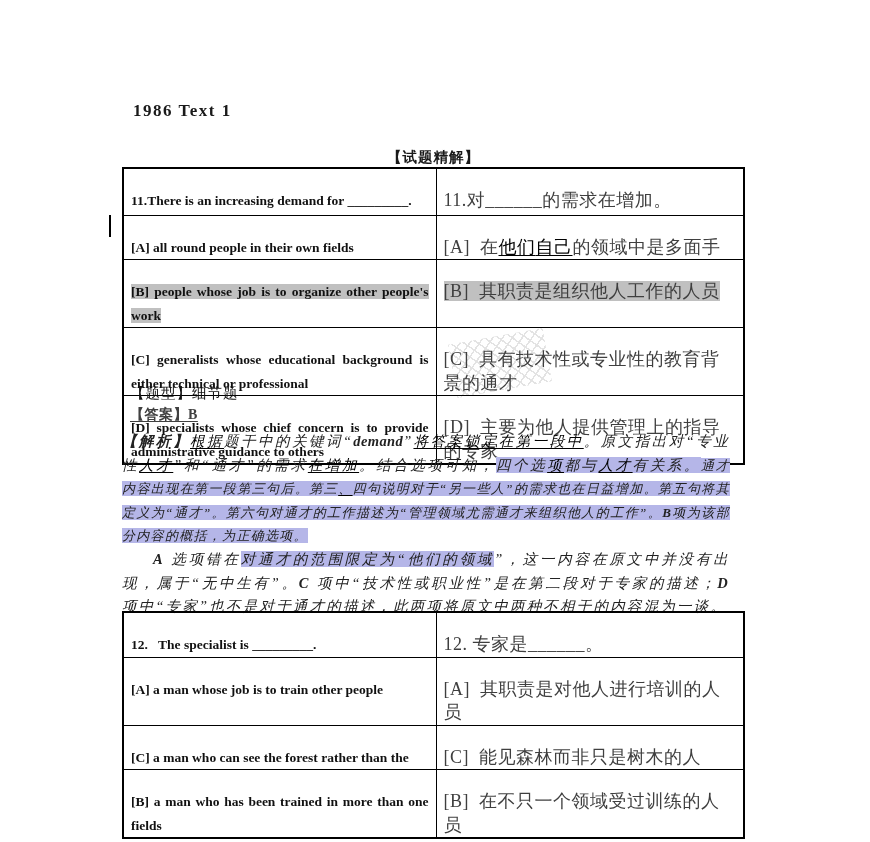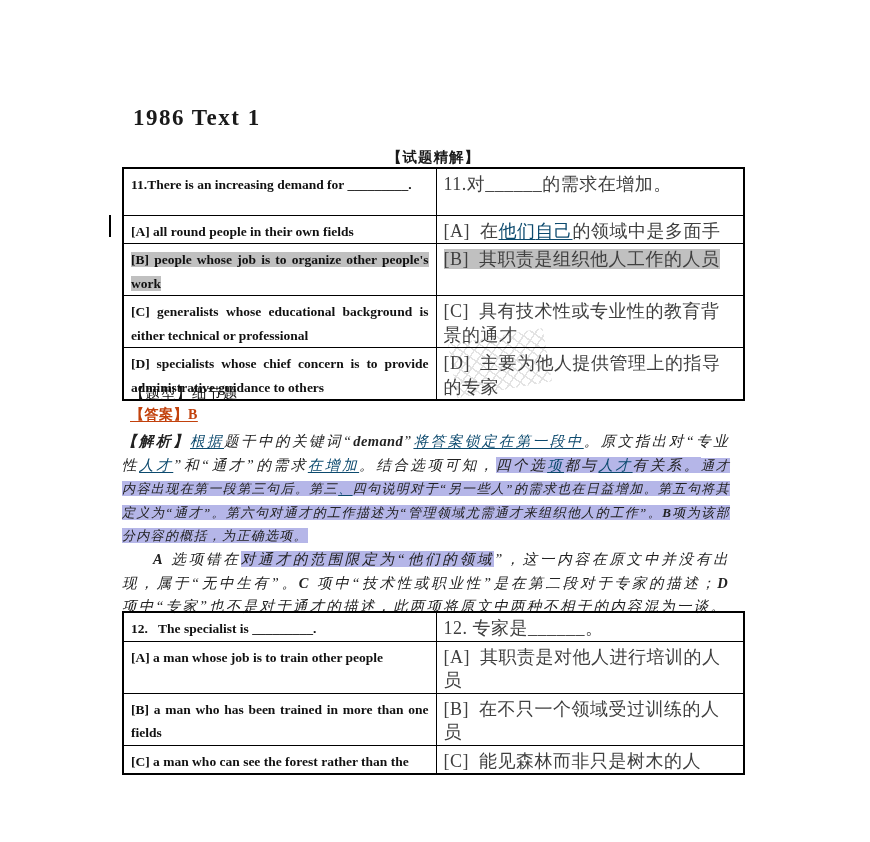--- a/index.html
+++ b/index.html
@@ -2,45 +2,45 @@
 <html><head>
 <meta charset="utf-8">
 <style>
   html,body{margin:0;padding:0;}
   body{
     width:870px;height:842px;position:relative;overflow:hidden;
     background:#ffffff;color:#1a1a1a;
     font-family:"Liberation Serif","DejaVu Serif",serif;
   }
   .abs{position:absolute;}
-  #title{left:133px;top:90px;font-size:23px;font-weight:bold;letter-spacing:1.5px;}
+  #title{left:133px;top:90px;font-size:17px;font-weight:bold;letter-spacing:1.5px;}
   #secHeading{left:122px;top:148px;width:623px;text-align:center;font-weight:bold;font-size:14.5px;letter-spacing:1px;}
 
   table.qtable{
     position:absolute;left:122px;width:623px;
     border-collapse:collapse;table-layout:fixed;
     border:2px solid #000;
   }
   #t1{top:167px;}
   #t2{top:611px;}
-  td{border:1px solid #000;vertical-align:top;padding:4px 7px 0 7px;overflow:hidden;}
+  td{border:1px solid #000;vertical-align:top;padding:20px 7px 0 7px;overflow:hidden;}
   td.en{font-weight:bold;font-size:13.5px;line-height:23.5px;text-align:justify;color:#111;}
   td.zh{font-size:18px;line-height:23.5px;color:#3f3f3f;letter-spacing:0.5px;}
 
   #qtype{left:130px;top:384px;font-weight:normal;font-size:14.5px;letter-spacing:1px;color:#111;}
-  #answer{left:130px;top:406px;font-weight:bold;font-size:14px;color:#c2410c;
+  #answer{left:130px;top:406px;font-weight:bold;font-size:14px;color:#404040;
           text-decoration:underline;text-underline-offset:2px;letter-spacing:0.5px;}
 
   #analysis{left:122px;top:430px;width:608px;font-size:14.5px;line-height:23.6px;
             text-align:justify;color:#222;letter-spacing:2.2px;font-style:italic;}
   #analysis p{margin:0;}
   #analysis p.ind{text-indent:31px;}
 
   
-  .r{color:#0c4a6e;text-decoration:underline;text-underline-offset:2px;}
+  .r{color:#000000;text-decoration:underline;text-underline-offset:2px;}
   .hl{background:#b5b6e8;}
   .sm{font-size:13px;letter-spacing:1.3px;}
   .b{font-weight:bold;}
   .eni{letter-spacing:0.4px;font-weight:bold;}
   .sh{background:#c0c0c0;}
 
   #revbar{left:109px;top:215px;width:2px;height:22px;background:#000;}
   #wm{left:452px;top:336px;width:96px;height:54px;opacity:.5;pointer-events:none;
       background:
         repeating-linear-gradient(45deg,#c9c9c9 0 1.5px,transparent 1.5px 8px),
@@ -102,22 +102,22 @@
     </colgroup>
   <tbody>
       <tr style="height:24px">
     <td class="en"><span>12.&nbsp;&nbsp;&nbsp;The specialist is _________.</span></td>
     <td class="zh"><span>12.&nbsp;专家是______。</span></td>
   </tr>
   <tr style="height:24px">
     <td class="en"><span>[A] a man whose job is to train other people</span></td>
     <td class="zh"><span>[A]&nbsp; 其职责是对他人进行培训的人员</span></td>
   </tr>
+  <tr style="height:26px">
+    <td class="en"><span>[C] a man who can see the forest rather than the</span></td>
+    <td class="zh"><span>[C]&nbsp; 能见森林而非只是树木的人</span></td>
+  </tr>
   <tr style="height:47px">
     <td class="en"><span>[B] a man who has been trained in more than one fields</span></td>
     <td class="zh"><span>[B]&nbsp; 在不只一个领域受过训练的人员</span></td>
-  </tr>
-  <tr style="height:26px">
-    <td class="en"><span>[C] a man who can see the forest rather than the</span></td>
-    <td class="zh"><span>[C]&nbsp; 能见森林而非只是树木的人</span></td>
   </tr>
 </tbody>
   </table>
 
 </body></html>

